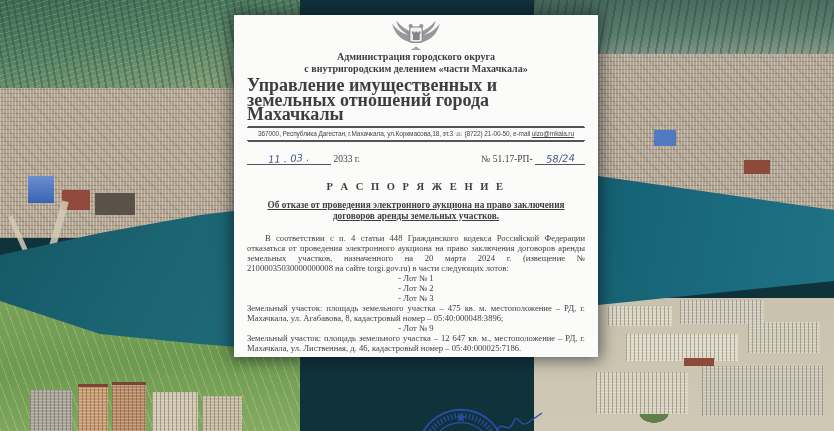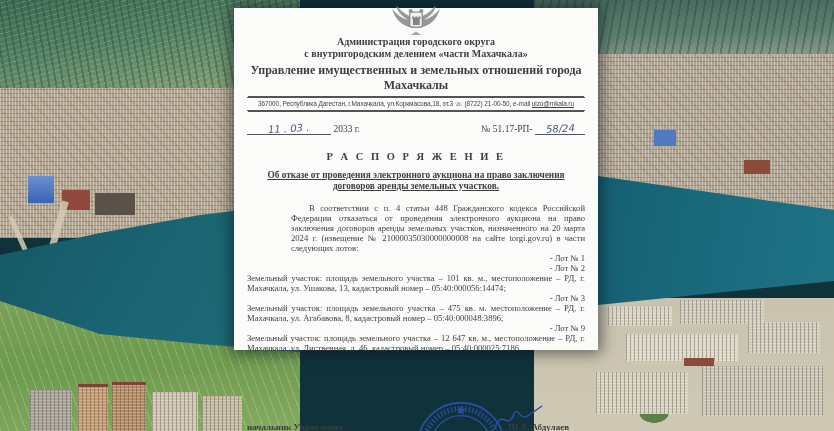--- a/index.html
+++ b/index.html
@@ -44,42 +44,42 @@
   .r-lake{top:0;height:431px;left:0;right:0;
     background:linear-gradient(100deg,#135a6c 0%,#1a6a7d 60%,#1f7486 100%);
     clip-path:polygon(0 170px,64px 176px,300px 210px,300px 281px,64px 305px,0 311px);}
   .r-bldgs{top:298px;height:133px;
     background:
       radial-gradient(26px 18px at 40px 30px, rgba(62,104,48,.9) 0 60%, rgba(0,0,0,0) 62%),
       radial-gradient(30px 20px at 210px 95px, rgba(58,96,44,.85) 0 60%, rgba(0,0,0,0) 62%),
       radial-gradient(24px 16px at 120px 115px, rgba(66,108,50,.8) 0 60%, rgba(0,0,0,0) 62%),
       linear-gradient(180deg,#c9c2ae 0%,#cfc8b4 100%);}
   
-  .doc{position:absolute;left:234px;top:8px;width:364px;height:342px;box-sizing:border-box;
-       background:#fbfbfa;padding:0 13px;color:#3e3d40;z-index:5;
+  .doc{position:absolute;left:234px;top:15px;width:364px;height:342px;box-sizing:border-box;
+       background:#fbfbfa;padding:8px 13px;color:#3e3d40;z-index:5;
        box-shadow:0 0 14px 3px rgba(10,15,25,.55);}
   .emblem{text-align:center;margin-top:-4px;height:28px;}
   .h-org{font-weight:bold;text-align:center;font-size:10px;line-height:11.5px;margin-top:4px;}
-  .h-dept{font-weight:bold;text-align:center;font-size:12px;line-height:14.5px;margin-top:4px;}
+  .h-dept{font-weight:bold;text-align:left;font-size:18px;line-height:14.5px;margin-top:4px;}
   .addr{margin-top:5px;border-top:1px solid #54525a;border-bottom:1px solid #54525a;
         box-shadow:0 2px 0 -1px #54525a, 0 -2px 0 -1px #54525a;
         padding:2px 0;text-align:center;font-family:"Liberation Sans","DejaVu Sans",sans-serif;
         font-size:6.5px;letter-spacing:-0.1px;white-space:nowrap;color:#45444a;}
   .addr u{text-decoration:underline;}
   .meta-row{display:flex;justify-content:space-between;align-items:flex-end;margin-top:12px;font-size:9.5px;}
   .hand{font-family:"DejaVu Sans",sans-serif;font-style:italic;color:#49588a;font-size:10px;
         display:inline-block;transform:rotate(-3deg);}
   .fill-line{display:inline-block;border-bottom:1px solid #55545c;text-align:center;}
   .date-line{width:84px;}
   .num-line{width:50px;}
   .doc-title{text-align:center;font-weight:bold;font-size:10.5px;letter-spacing:2.5px;margin-top:16px;}
   .doc-subject{text-align:center;font-weight:bold;font-size:9.3px;line-height:11px;max-width:312px;margin:8px auto 0;text-decoration:underline;}
   .body-text{font-size:8.6px;line-height:10px;text-align:justify;margin-top:11px;}
-  .intro{text-indent:18px;margin-left:44px;}
-  .lot-label{text-align:right;}
+  .intro{text-indent:18px;}
+  .lot-label{text-align:center;}
   .sign-row{position:absolute;left:13px;right:13px;top:400px;display:flex;
             justify-content:space-between;align-items:flex-end;font-weight:bold;font-size:9px;line-height:13px;}
   .sign-name{margin-right:16px;white-space:nowrap;}
   .seal{position:absolute;left:181px;top:392px;z-index:6;opacity:.92;}
   .autograph{position:absolute;left:258px;top:396px;z-index:7;}
 </style>
 </head>
 <body>
 
 <div class="stage">
@@ -150,21 +150,20 @@
       </span>
     </div>
 
     <div class="doc-title">Р А С П О Р Я Ж Е Н И Е</div>
     <div class="doc-subject">Об отказе от проведения электронного аукциона на право заключения договоров аренды земельных участков.</div>
 
     <div class="body-text">
       <div class="intro">В соответствии с п. 4 статьи 448 Гражданского кодекса Российской Федерации отказаться от проведения электронного аукциона на право заключения договоров аренды земельных участков, назначенного на 20 марта 2024 г. (извещение № 21000035030000000008 на сайте torgi.gov.ru) в части следующих лотов:</div>
       <div class="lot-label">- Лот № 1</div>
       <div class="lot-label">- Лот № 2</div>
-      <div>Земельный участок: площадь земельного участка – 101 кв. м., местоположение – РД, г. Махачкала, ул. Ушакова, 13, кадастровый номер – 05:40:000056:14474;</div>
       <div class="lot-label">- Лот № 3</div>
       <div>Земельный участок: площадь земельного участка – 475 кв. м. местоположение – РД, г. Махачкала, ул. Агабавова, 8, кадастровый номер – 05:40:000048:3896;</div>
       <div class="lot-label">- Лот № 9</div>
       <div>Земельный участок: площадь земельного участка – 12 647 кв. м., местоположение – РД, г. Махачкала, ул. Лиственная, д. 46, кадастровый номер – 05:40:000025:7186.</div>
     </div>
 
     <div class="sign-row">
       <span>
         <br>
         <span>начальник Управления</span>

